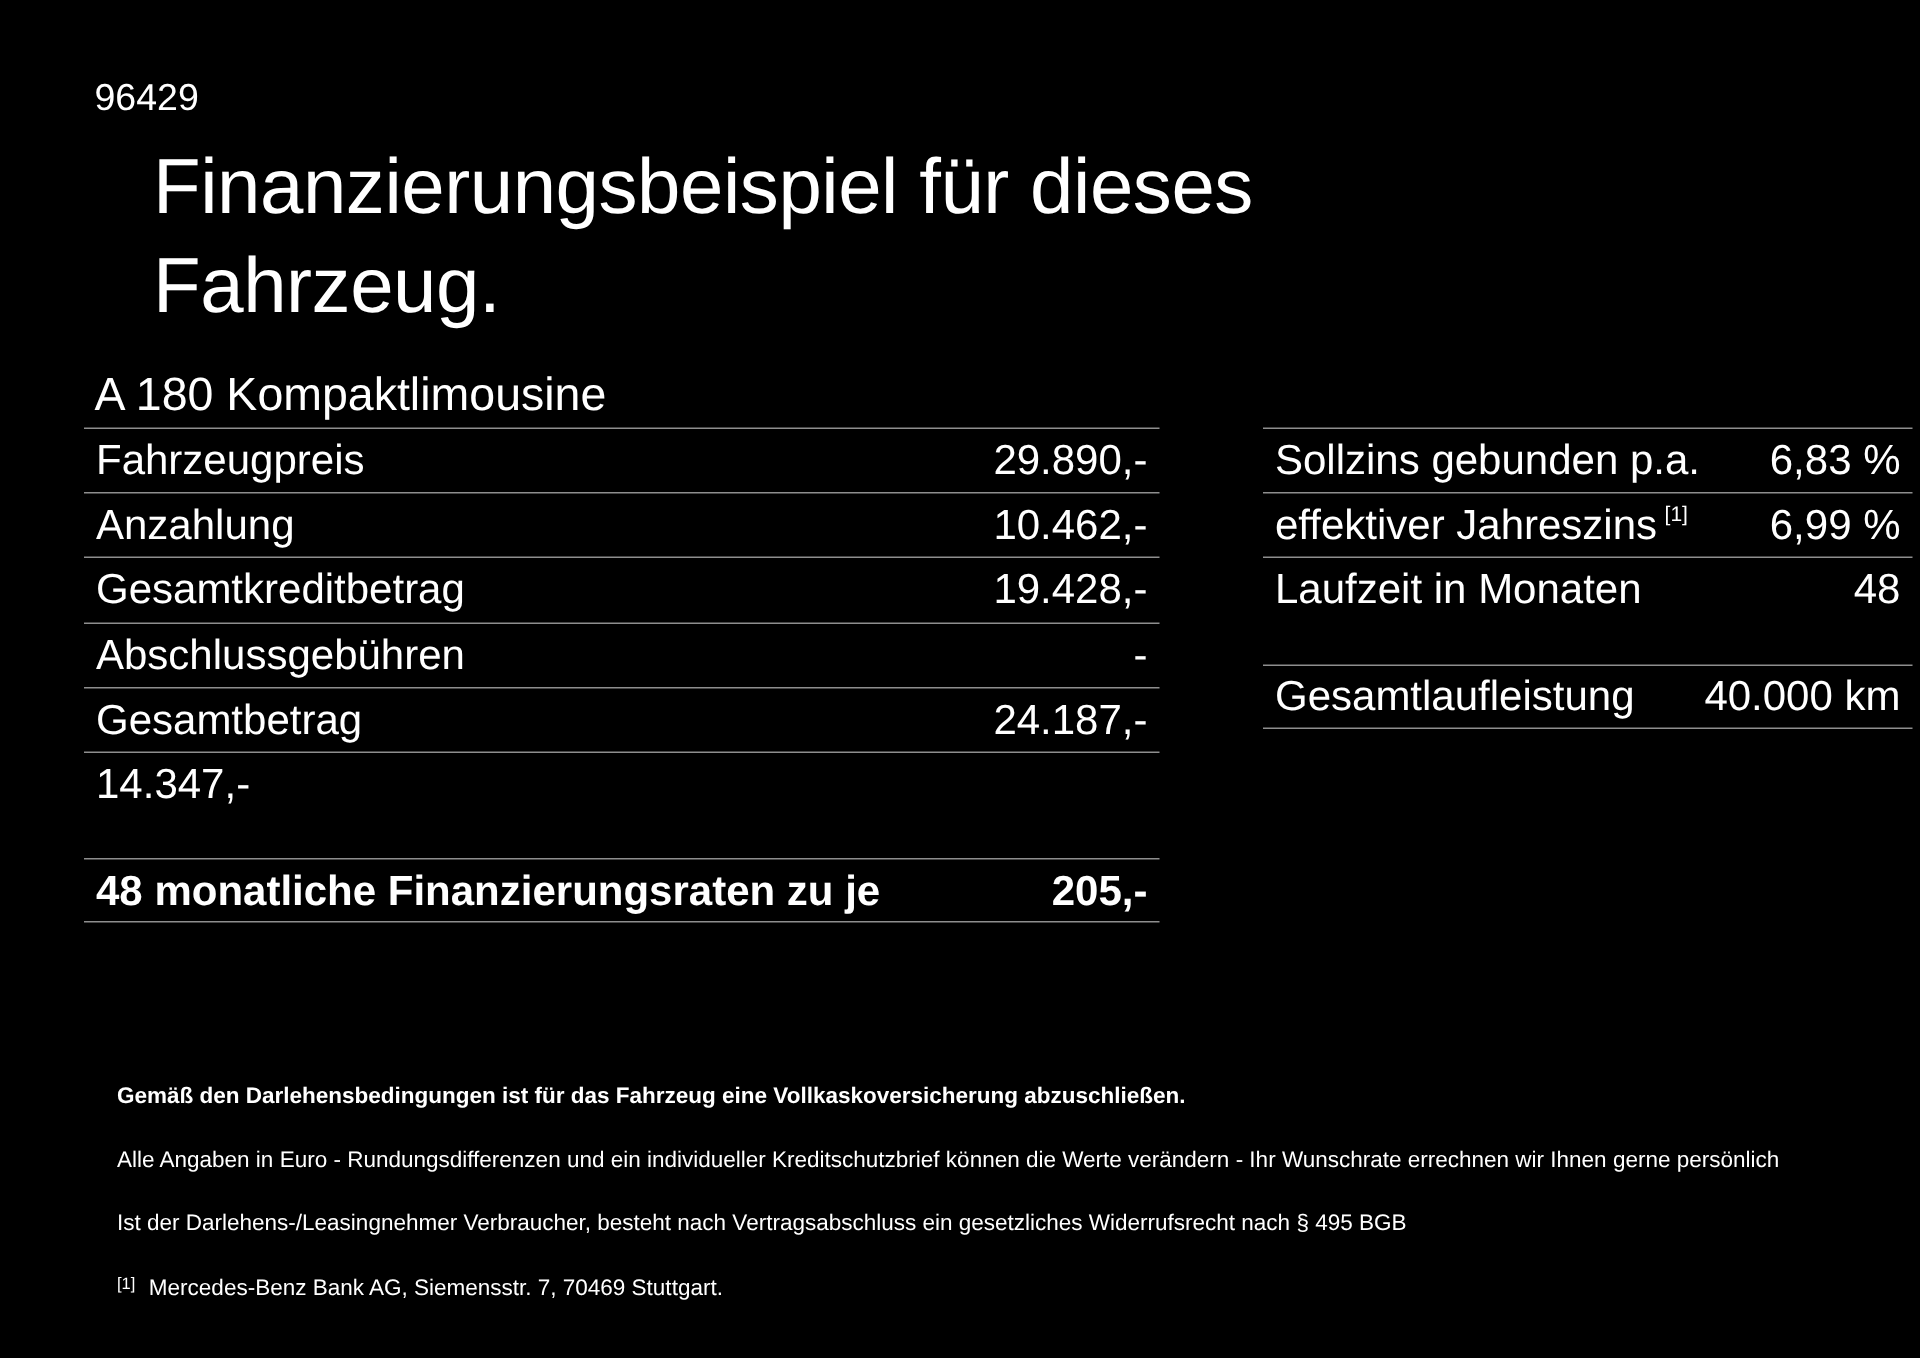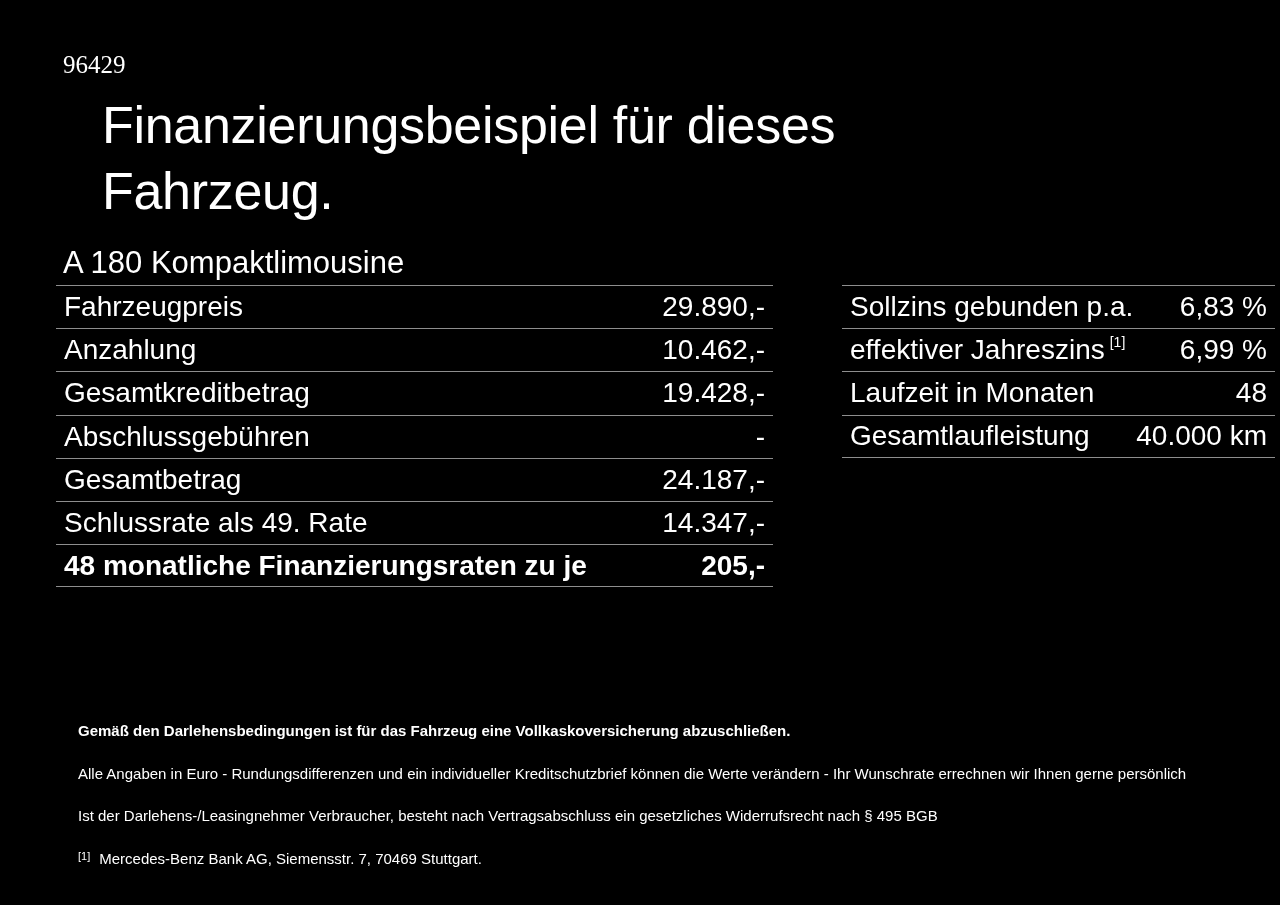--- a/index.html
+++ b/index.html
@@ -11,21 +11,21 @@
   body{
     width:1280px;height:905px;
     background:var(--bg);
     color:var(--text);
     font-family:"Liberation Sans","DejaVu Sans",sans-serif;
     position:relative;
     overflow:hidden;
   }
   .code{
     position:absolute;left:63px;top:50px;
-    font-size:25px;line-height:30px;font-weight:400;font-family:Liberation Serif, serif;
+    font-size:25px;line-height:30px;font-weight:400;
   }
   .title{
     position:absolute;left:63px;top:92px;
     font-size:52px;line-height:66px;font-weight:400;
     letter-spacing:-0.3px;
     margin-left:39px;
   }
   .model{
     position:absolute;left:63px;top:246px;
     font-size:31px;line-height:34px;font-weight:400;
@@ -36,21 +36,21 @@
   .cond-table{
     position:absolute;left:842px;top:285px;width:433px;
   }
   .t-row{
     display:flex;justify-content:space-between;align-items:center;
     height:43.2px;box-sizing:border-box;
     border-top:1px solid var(--divider);
     padding:0 8px;
     font-size:28px;font-weight:400;
   }
-  .t-row:last-child{border-bottom:1px solid var(--divider);}
+  .t-row:last-child{border-bottom:1px solid var(--divider);margin-top:28px;}
   .t-row.bold{font-weight:700;}
   .t-row .label{white-space:nowrap;}
   .t-row .value{white-space:nowrap;text-align:center;}
   .t-row sup{
     font-size:14px;line-height:0;position:relative;top:-2px;margin-left:5px;
   }
   .footer{
     position:absolute;left:63px;top:702px;width:1160px;
   }
   .footer p{
@@ -89,21 +89,20 @@
     </div>
     <div class="t-row">
       <span class="label">Abschlussgebühren</span>
       <span class="value">-</span>
     </div>
     <div class="t-row">
       <span class="label">Gesamtbetrag</span>
       <span class="value">24.187,-</span>
     </div>
     <div class="t-row">
-      <span class="label">Schlussrate als 49. Rate</span>
       <span class="value">14.347,-</span>
     </div>
     <div class="t-row bold">
       <span class="label">48 monatliche Finanzierungsraten zu je</span>
       <span class="value">205,-</span>
     </div>
   </div>
 
 <div class="cond-table">
 

